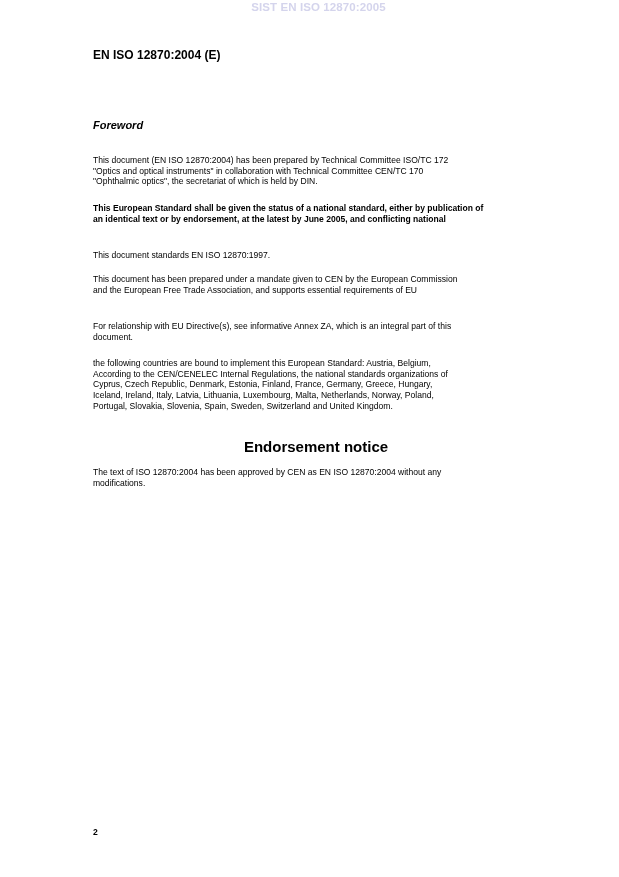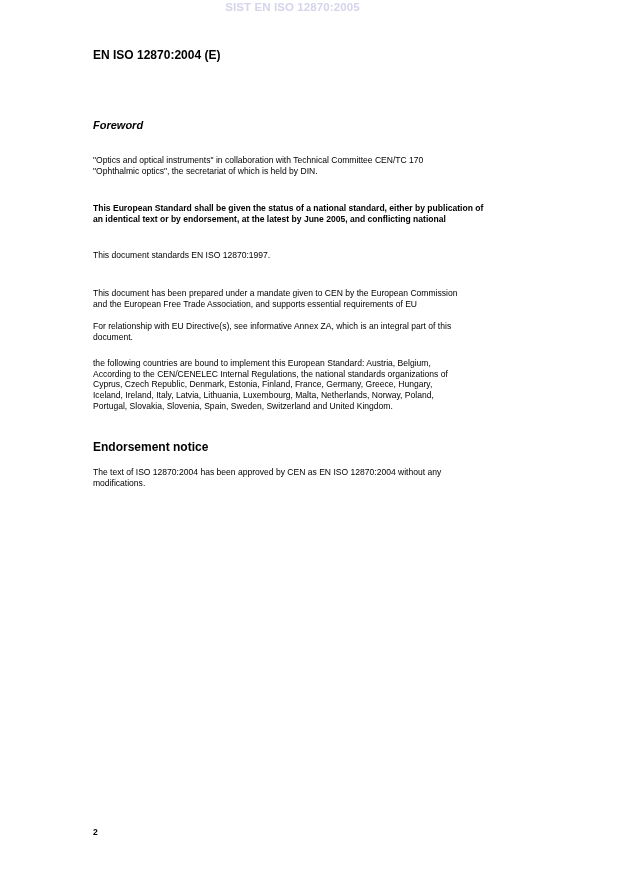--- a/index.html
+++ b/index.html
@@ -19,20 +19,21 @@
       position: absolute;
       top: 0px;
       left: 0;
       width: 585px;
       text-align: center;
       font-size: 11.5px;
       font-weight: bold;
       color: #d4d4ec;
       letter-spacing: 0.1px;
       line-height: 14px;
+      padding-left: 26px;
     }
     .header-ref {
       position: absolute;
       top: 50px;
       left: 93px;
       font-size: 12px;
       font-weight: bold;
       line-height: 11px;
     }
     .section-title {
@@ -53,21 +54,22 @@
     }
     .body-text p {
       margin: 0;
       white-space: nowrap;
     }
     .subsection-title {
       position: absolute;
       top: 441px;
       left: 93px;
       width: 446px;
-      font-size: 12px;
+      text-align: center;
+      font-size: 15px;
       font-weight: bold;
       line-height: 12px;
     }
     .page-number {
       position: absolute;
       top: 827px;
       left: 93px;
       font-size: 8.6px;
       font-weight: bold;
       line-height: 11px;
@@ -76,34 +78,35 @@
 </head>
 <body>
 
 <div class="watermark">SIST EN ISO 12870:2005</div>
 
 <div class="header-ref">EN ISO 12870:2004 (E)</div>
 
 <h1 class="section-title" style="margin:0;">Foreword</h1>
 
 <div class="body-text" style="top:155px;">
+  <p>This document (EN ISO 12870:2004) has been prepared by Technical Committee ISO/TC 172</p>
   <p>"Optics and optical instruments" in collaboration with Technical Committee CEN/TC 170</p>
   <p>"Ophthalmic optics", the secretariat of which is held by DIN.</p>
 </div>
 
 <div class="body-text" style="top:203px;font-weight:bold;">
   <p>This European Standard shall be given the status of a national standard, either by publication of</p>
   <p>an identical text or by endorsement, at the latest by June 2005, and conflicting national</p>
 </div>
 
 <div class="body-text" style="top:250px;">
   <p>This document standards EN ISO 12870:1997.</p>
 </div>
 
-<div class="body-text" style="top:288px;">
+<div class="body-text" style="top:274px;">
   <p>This document has been prepared under a mandate given to CEN by the European Commission</p>
   <p>and the European Free Trade Association, and supports essential requirements of EU</p>
 </div>
 
 <div class="body-text" style="top:321px;">
   <p>For relationship with EU Directive(s), see informative Annex ZA, which is an integral part of this</p>
   <p>document.</p>
 </div>
 
 <div class="body-text" style="top:358px;">

